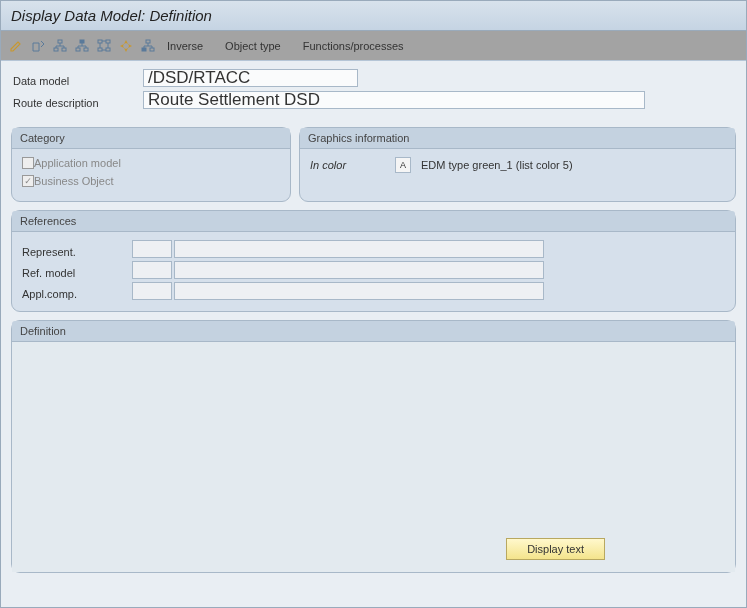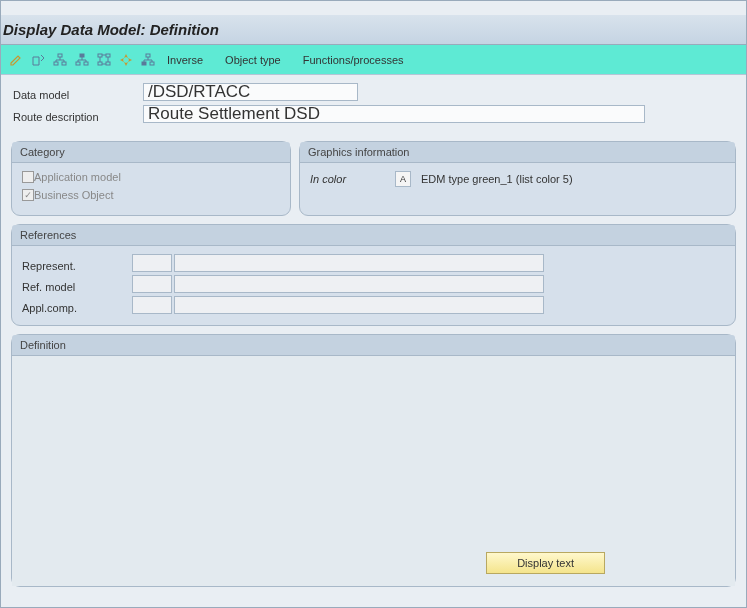--- a/index.html
+++ b/index.html
@@ -11,29 +11,28 @@
     }
     .window {
       width: 747px;
       height: 608px;
       background: #e9eef3;
       border: 1px solid #9ab;
     }
     .titlebar {
       background: linear-gradient(#d8e2ec, #c5d4e3);
       border-bottom: 1px solid #9ab;
-      padding: 6px 2px;
-      font-weight: bold;
+      padding: 6px 10px;
+      font-weight: normal;
       font-style: italic;
       font-size: 15px;
       color: #222;
-      margin-top: 14px;
     }
     .toolbar {
-      background: #5eead4;
+      background: #a3a3a3;
       border-bottom: 1px solid #b5c5d6;
       padding: 4px 6px;
       display: flex;
       align-items: center;
       gap: 4px;
       height: 30px;
     }
     .toolbar .icon-btn {
       width: 18px;
       height: 18px;
@@ -148,21 +147,21 @@
       min-height: 230px;
       position: relative;
       background: #e3eaef;
     }
     .display-text-btn {
       position: absolute;
       bottom: 12px;
       right: 130px;
       background: linear-gradient(#fff8cc, #f4e48c);
       border: 1px solid #b8a860;
-      padding: 4px 30px;
+      padding: 4px 20px;
       font-size: 11px;
       cursor: pointer;
       color: #333;
     }
     .ref-label { width: 110px; color: #333; }
     svg { display: block; }
   </style>
 </head>
 <body>
 

